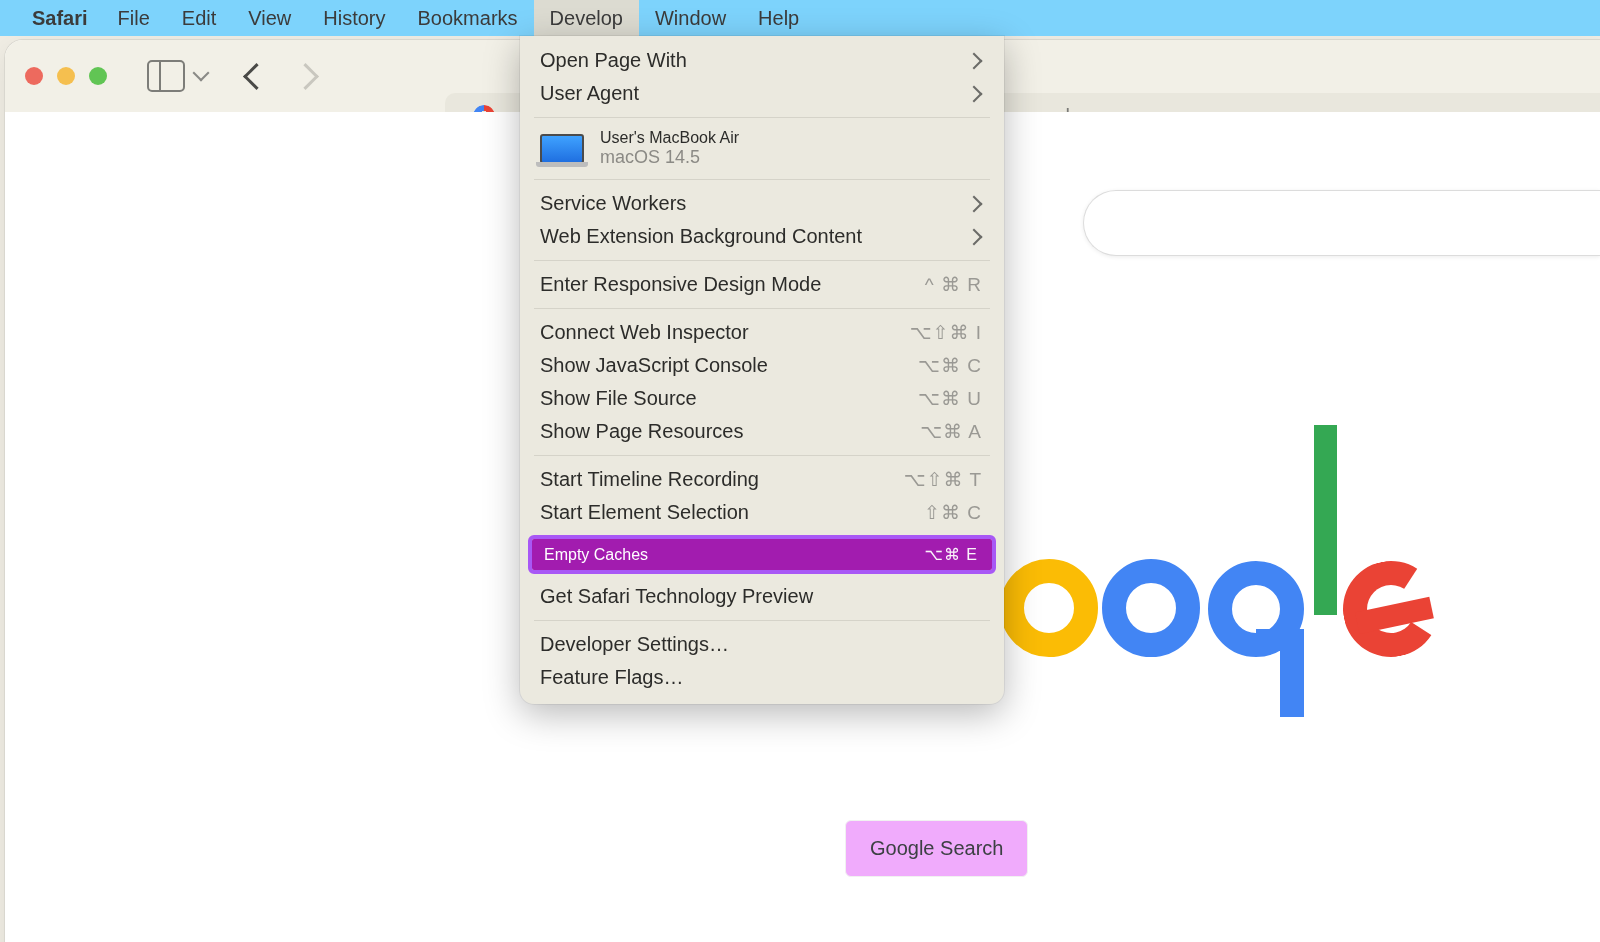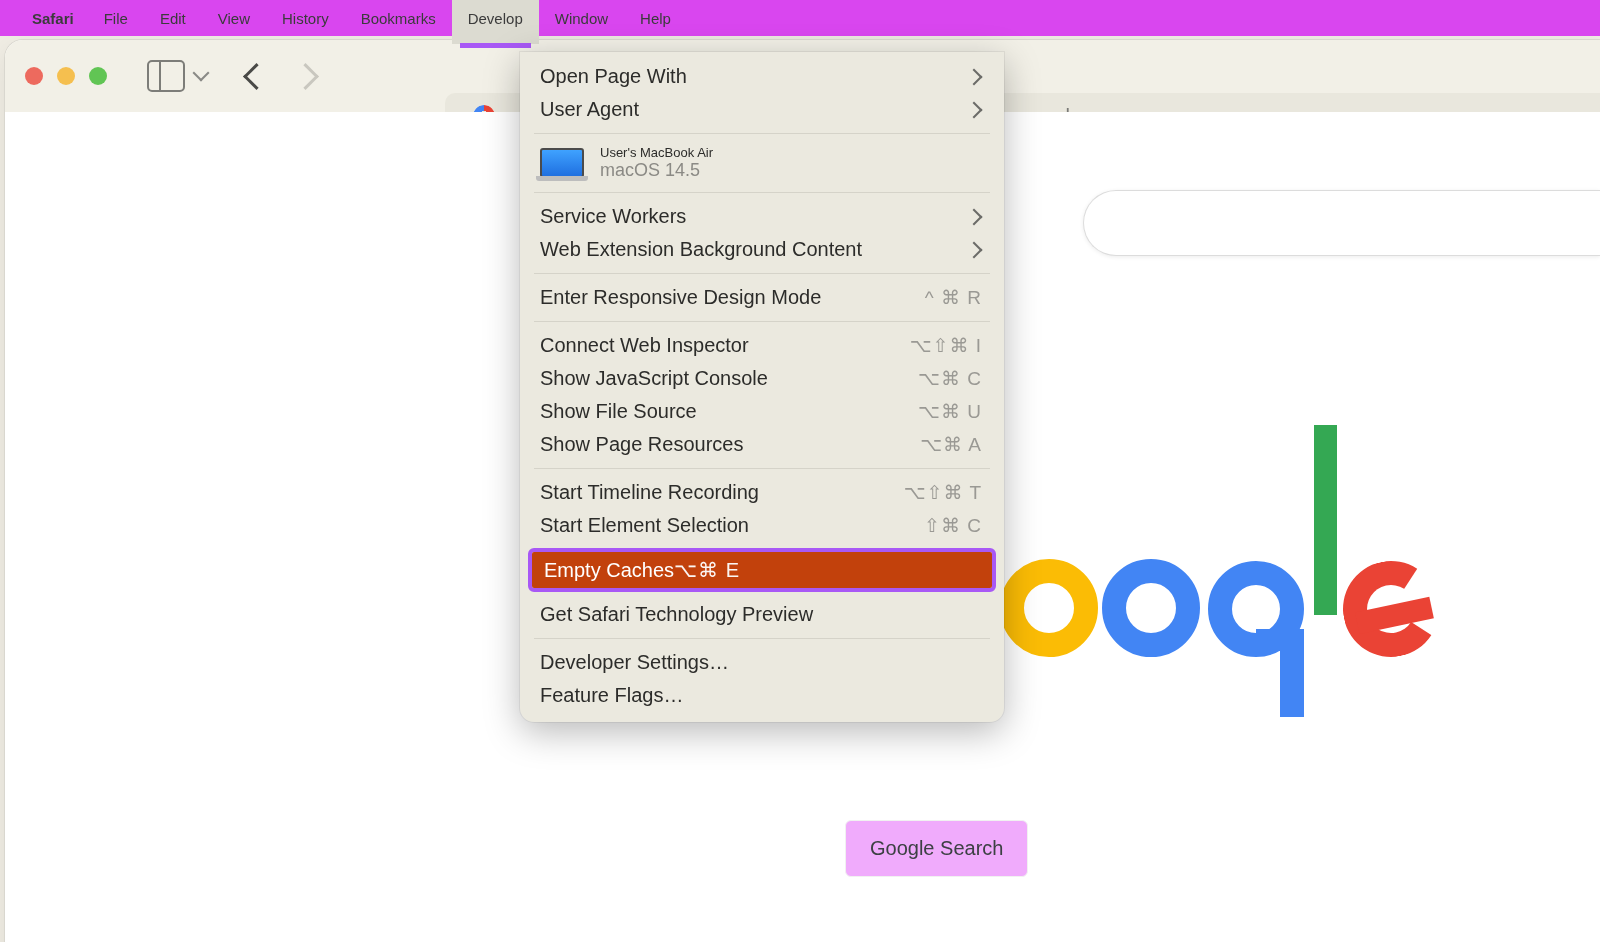--- a/index.html
+++ b/index.html
@@ -7,25 +7,25 @@
     width: 1600px; height: 942px;
     overflow: hidden;
     font-family: -apple-system, "Helvetica Neue", Helvetica, Arial, sans-serif;
     background: #f0ede4;
   }
 
   
   .menubar {
     position: relative;
     height: 36px;
-    background: #d946ef;
+    background: #7dd3fc;
     display: flex;
     align-items: center;
     padding-left: 18px;
-    font-size: 15px;
+    font-size: 20px;
     color: #3b3b3b;
     user-select: none;
     z-index: 5;
   }
   .menubar .app-name { font-weight: 700; padding: 0 14px; }
   .menubar .menu-item { padding: 8px 16px; height: 36px; display: flex; align-items: center; }
   .menubar .menu-item.active { background: #dcdbd1; position: relative; }
   .menubar .menu-item.active::after {
     content: "";
     position: absolute; left: 8px; right: 8px; bottom: -4px; height: 5px;
@@ -135,21 +135,21 @@
     position: absolute; left: 840px; top: 708px; display: flex; gap: 28px;
   }
   .g-btn {
     background: #f0abfc; color: #3c4043; font-size: 20px;
     padding: 16px 24px; border-radius: 6px; border: 1px solid #f1f1f1;
   }
 
   
   .dropdown {
     position: absolute;
-    left: 520px; top: 52px;
+    left: 520px; top: 36px;
     width: 484px;
     background: #ebe9df;
     border-radius: 0 0 14px 14px;
     box-shadow: 0 10px 36px rgba(0,0,0,0.28), 0 0 0 1px rgba(0,0,0,0.06);
     padding: 8px 0 10px;
     z-index: 20;
     user-select: none;
   }
   .dd-item {
     display: flex; align-items: center; justify-content: space-between;
@@ -166,30 +166,30 @@
 
   .dd-device { display: flex; align-items: center; padding: 4px 22px 4px 20px; }
   .dd-device .laptop {
     width: 40px; height: 26px; border: 2px solid #4b4b4b; border-radius: 3px;
     background: linear-gradient(#3fa2ff,#1f6fe0); margin-right: 16px; position: relative;
   }
   .dd-device .laptop::after{
     content:""; position:absolute; left:-6px; right:-6px; bottom:-5px; height:5px;
     background:#bdbdbd; border-radius:0 0 3px 3px;
   }
-  .dd-device .dev-name { font-size: 13px; color: #2c2c2a; }
+  .dd-device .dev-name { font-size: 16px; color: #2c2c2a; }
   .dd-device .dev-sub  { font-size: 18px; color: #8b8a85; }
 
   .dd-highlight-wrap {
     margin: 6px 8px; border: 4px solid #a858f5; border-radius: 6px; overflow: hidden;
   }
   .dd-highlight {
-    background: #c2410c; color: #ffffff;
-    display: flex; align-items: center; 
-    padding: 6px 14px 6px 12px; font-size: 20px;
+    background: #a21caf; color: #ffffff;
+    display: flex; align-items: center; justify-content: space-between;
+    padding: 6px 14px 6px 12px; font-size: 16px;
   }
   .dd-highlight .shortcut { color: #ffffff; opacity: 0.95; letter-spacing: 1px; }
 
   
   .g-favicon {
     width: 22px; height: 22px; border-radius: 50%;
     background:
       conic-gradient(#ea4335 0 90deg, #fbbc05 90deg 180deg, #34a853 180deg 270deg, #4285f4 270deg 360deg);
     -webkit-mask: radial-gradient(circle at center, transparent 0 5px, #000 5px);
             mask: radial-gradient(circle at center, transparent 0 5px, #000 5px);

